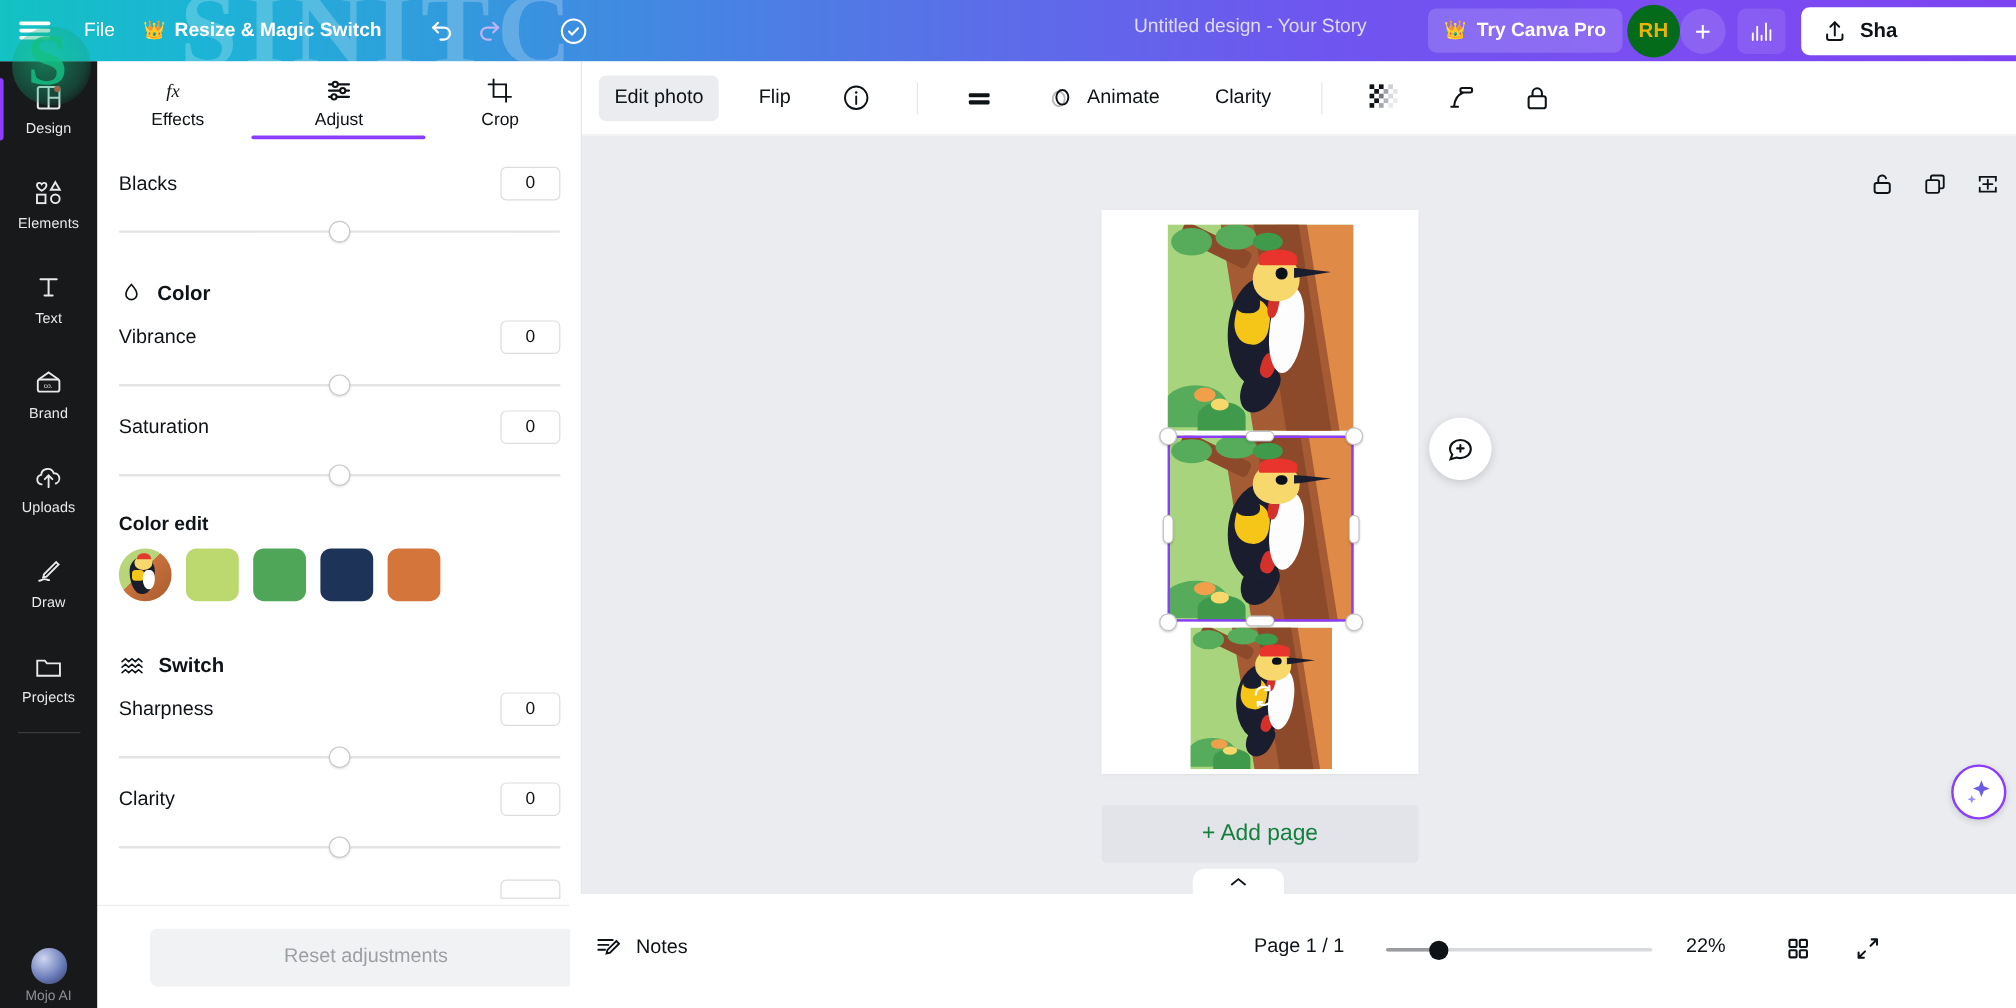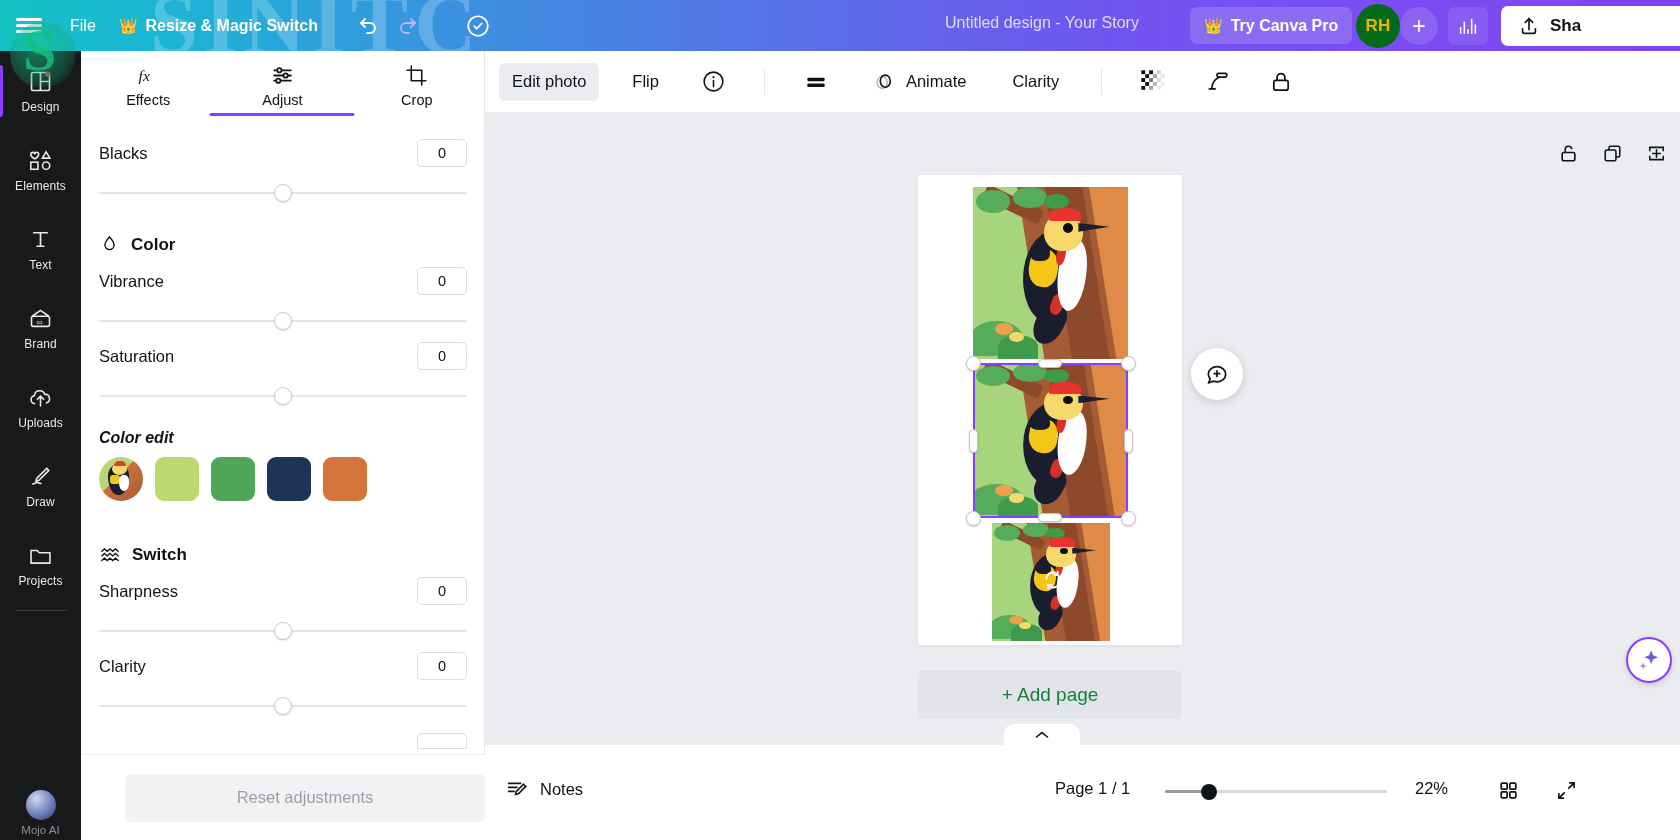--- a/index.html
+++ b/index.html
@@ -138,21 +138,21 @@
   .strack { position:absolute; left:0; top:8px; width:100%; height:2px; background:#e3e4e6; border-radius:2px; }
   .sknob {
     position:absolute; top:0; left:50%; transform:translateX(-50%);
     width:18px; height:18px; border-radius:50%; background:#fff;
     border:1px solid #c9cacd; box-shadow: 0 1px 2px rgba(0,0,0,.12); cursor: pointer;
   }
   .sect {
     display: flex; align-items: center; gap: 11px; padding: 22px 18px 8px 18px;
     font-size: 17px; font-weight: 700; color: #0e1318;
   }
-  .sublabel { padding: 14px 18px 10px 18px; font-size: 16px; font-weight: 700; color: #0e1318; font-style: italic; }
+  .sublabel { padding: 14px 18px 10px 18px; font-size: 16px; font-weight: 700; color: #0e1318; }
   .swatches { display: flex; gap: 12px; padding: 0 18px; }
   .sw { width: 44px; height: 44px; border-radius: 9px; cursor: pointer; }
   .sw.photo {
     border-radius: 50%; overflow: hidden; position: relative;
     background: linear-gradient(135deg,#b9d57a 0%, #b9d57a 44%, #c9713c 44%, #a85b2f 100%);
   }
   .sw.photo .bird {
     position:absolute; left: 9px; top: 7px; width: 21px; height: 31px;
     background: #181c2b; border-radius: 50% 50% 46% 46% / 38% 38% 62% 62%;
   }
@@ -293,21 +293,21 @@
   }
   .ai-fab {
     position: absolute; right: 8px; bottom: 62px; width: 46px; height: 46px;
     border-radius: 50%; background:#fff; border: 2px solid #8b3dff;
     display:flex; align-items:center; justify-content:center; cursor:pointer;
     box-shadow: 0 2px 6px rgba(0,0,0,.14);
   }
 
   
   .bottombar {
-    position: absolute; left: 485px; bottom: 0; width: 1195px; height: 95px;
+    position: absolute; left: 475px; bottom: 0; width: 1195px; height: 95px;
     background: #fff; z-index: 25;
   }
   .collapse-tab {
     position: absolute; left: 519px; top: -21px; width: 76px; height: 22px;
     background:#fff; border-radius: 10px 10px 0 0; display:flex;
     align-items:center; justify-content:center; cursor:pointer;
   }
   .notes {
     position: absolute; left: 20px; top: 32px; display:flex; align-items:center;
     gap: 11px; font-size: 16.5px; color:#0e1318; cursor:pointer; font-weight: 500;

